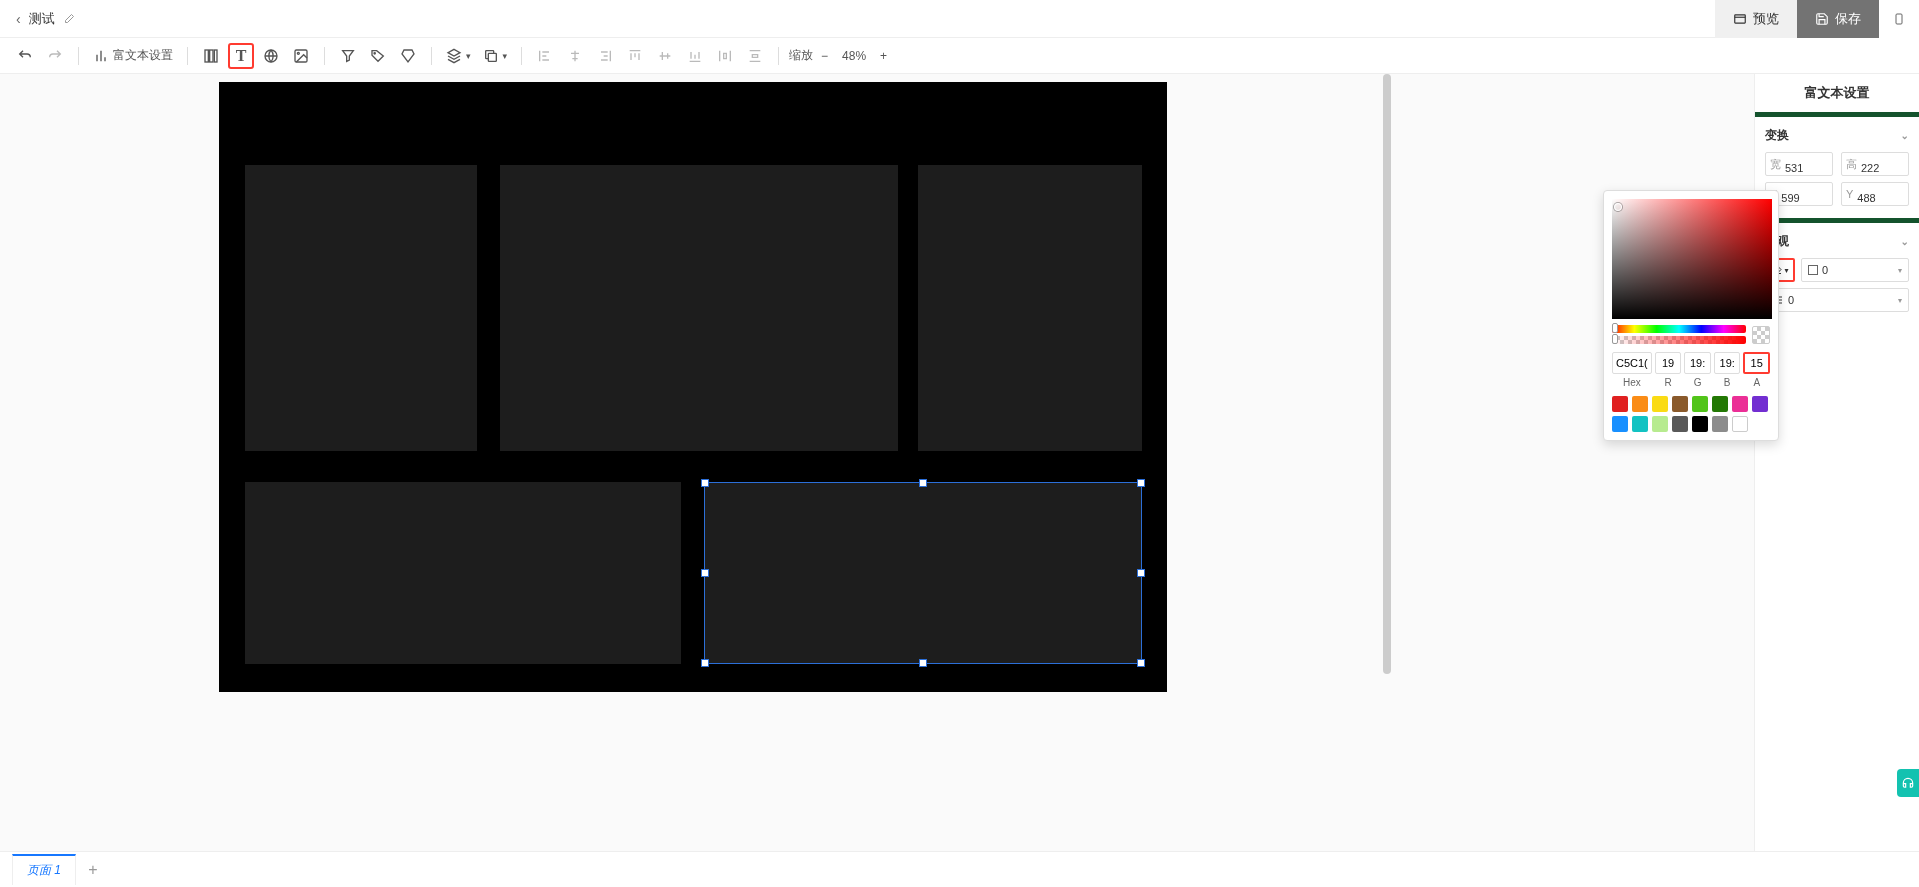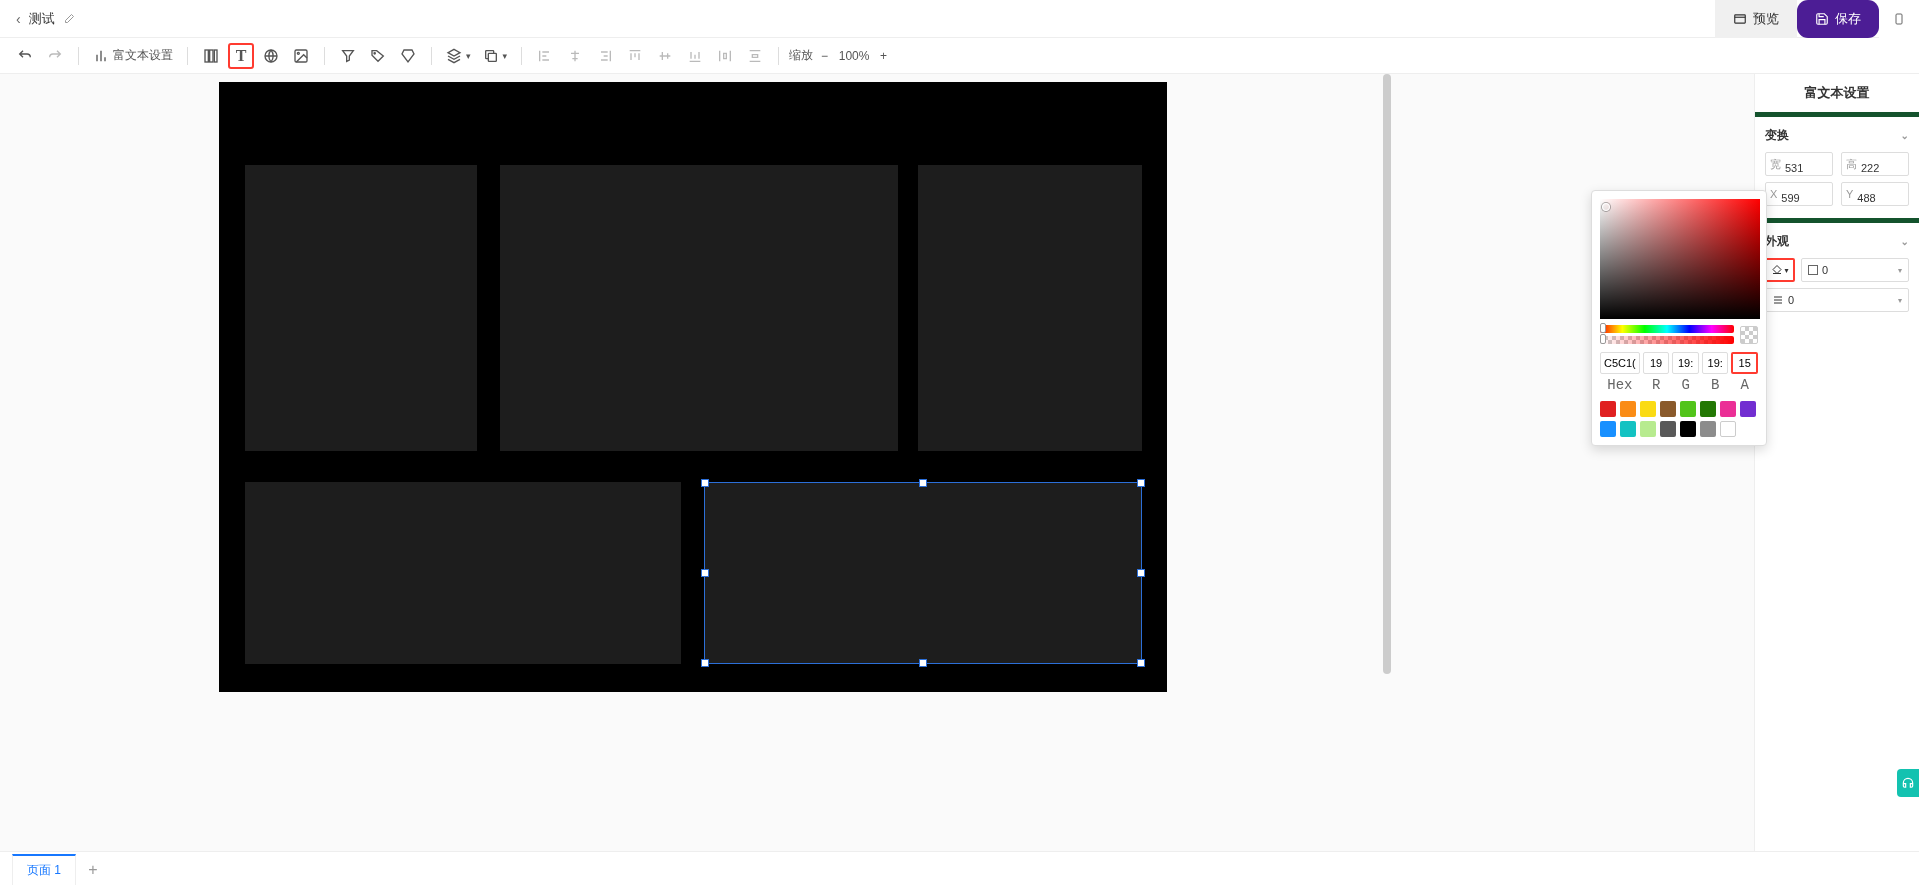--- a/index.html
+++ b/index.html
@@ -5,21 +5,21 @@
 * { box-sizing: border-box; margin: 0; padding: 0; }
 body { font-family: -apple-system, "PingFang SC", "Microsoft YaHei", sans-serif; font-size: 12px; color: #333; background: #fff; overflow: hidden; width: 1919px; height: 887px; position: relative; }
 .header { height: 38px; display: flex; align-items: center; justify-content: space-between; padding: 0 0 0 16px; border-bottom: 1px solid #eee; }
 .header-left { display: flex; align-items: center; gap: 8px; }
 .back-chev { font-size: 14px; color: #666; cursor: pointer; }
 .title { font-size: 13px; color: #333; }
 .edit-icon { color: #999; font-size: 12px; cursor: pointer; }
 .header-right { display: flex; align-items: center; height: 100%; }
 .hbtn { height: 38px; display: flex; align-items: center; gap: 6px; padding: 0 18px; font-size: 13px; cursor: pointer; }
 .hbtn.preview { background: #f0f0f0; color: #333; text-align: right; }
-.hbtn.save { background: #4c1d95; color: #fff; border-radius: 11px; }
+.hbtn.save { background: #737373; color: #fff; }
 .hbtn.device { background: #fff; color: #666; padding: 0 14px; }
 .toolbar { height: 36px; display: flex; align-items: center; padding: 0 12px; border-bottom: 1px solid #eee; gap: 4px; }
 .tbtn { width: 26px; height: 26px; display: flex; align-items: center; justify-content: center; color: #555; cursor: pointer; border-radius: 3px; }
 .tbtn-wide { display: flex; align-items: center; gap: 4px; padding: 0 4px; height: 26px; color: #555; cursor: pointer; }
 .sep { width: 1px; height: 18px; background: #ddd; margin: 0 6px; }
 .highlight-red { border: 2px solid #ff3b30; border-radius: 3px; }
 .zoom-group { display: flex; align-items: center; gap: 8px; color: #555; font-size: 12px; }
 .zoom-val { min-width: 36px; text-align: center; }
 .canvas-area { position: absolute; top: 74px; left: 0; right: 0; bottom: 36px; background: #fafafa; overflow: hidden; }
 .scrollbar-v { position: absolute; top: 74px; right: 528px; width: 8px; height: 600px; background: #ccc; border-radius: 4px; }
@@ -40,40 +40,40 @@
 .sec-head { display: flex; justify-content: space-between; align-items: center; font-size: 12px; font-weight: 600; padding: 4px 0 8px; }
 .chev { color: #999; font-size: 10px; }
 .input-row { display: flex; gap: 8px; margin-bottom: 6px; }
 .inp-wrap { display: flex; align-items: center; border: 1px solid #ddd; border-radius: 2px; height: 24px; flex: 1; padding: 0 4px; }
 .inp-lbl { color: #999; font-size: 11px; margin-right: 4px; }
 .inp { border: none; outline: none; width: 100%; font-size: 11px; color: #333; margin-top: 7px; }
 .appearance-row { display: flex; gap: 6px; margin-bottom: 6px; align-items: center; }
 .fill-btn { width: 30px; height: 24px; border: 2px solid #ff3b30; border-radius: 2px; display: flex; align-items: center; justify-content: center; gap: 1px; cursor: pointer; }
 .drop-small { border: 1px solid #ddd; border-radius: 2px; height: 24px; display: flex; align-items: center; padding: 0 6px; gap: 4px; font-size: 11px; flex: 1; cursor: pointer; }
 .square-empty { width: 10px; height: 10px; border: 1px solid #666; }
-.color-picker { position: absolute; top: 190px; right: 152px; width: 176px; background: #fff; border: 1px solid #ddd; border-radius: 4px; box-shadow: 0 4px 12px rgba(0,0,0,0.15); padding: 8px; }
+.color-picker { position: absolute; top: 190px; right: 140px; width: 176px; background: #fff; border: 1px solid #ddd; border-radius: 4px; box-shadow: 0 4px 12px rgba(0,0,0,0.15); padding: 8px; }
 .cp-gradient { width: 160px; height: 120px; position: relative; background: linear-gradient(to bottom, rgba(0,0,0,0) 0%, #000 100%), linear-gradient(to right, #fff 0%, #ff0000 100%); }
 .cp-cursor { position: absolute; width: 8px; height: 8px; border: 1px solid #fff; border-radius: 50%; box-shadow: 0 0 0 1px rgba(0,0,0,0.3); left: 2px; top: 4px; }
 .cp-sliders { margin-top: 6px; display: flex; gap: 6px; align-items: center; }
 .cp-slider-col { flex: 1; }
 .cp-hue { height: 8px; background: linear-gradient(to right, #f00,#ff0,#0f0,#0ff,#00f,#f0f,#f00); border-radius: 2px; margin-bottom: 3px; position: relative; }
 .cp-alpha { height: 8px; background: linear-gradient(to right, transparent, #f00), repeating-conic-gradient(#ccc 0 25%, #fff 0 50%) 0 0/8px 8px; border-radius: 2px; position: relative; }
 .cp-preview { width: 18px; height: 18px; border: 1px solid #ccc; background: repeating-conic-gradient(#ccc 0 25%, #fff 0 50%) 0 0/8px 8px; border-radius: 2px; }
 .cp-slider-thumb { position: absolute; width: 6px; height: 10px; background: #fff; border: 1px solid #999; top: -2px; left: 0; border-radius: 2px; }
 .cp-inputs { display: flex; gap: 3px; margin-top: 8px; }
 .cp-inp-col { flex: 1; text-align: center; }
 .cp-inp { width: 100%; border: 1px solid #ddd; border-radius: 2px; height: 22px; font-size: 11px; text-align: center; outline: none; }
 .cp-inp-col.hex { flex: 1.5; }
 .cp-inp.red-border { border: 2px solid #ff3b30; }
-.cp-lbl { font-size: 14px; color: #666; margin-top: 3px; font-family: Liberation Mono, monospace; }
+.cp-lbl { font-size: 10px; color: #666; margin-top: 3px; }
 .cp-swatches { display: flex; flex-wrap: wrap; gap: 4px; margin-top: 8px; }
 .swatch { width: 16px; height: 16px; border-radius: 2px; cursor: pointer; }
 .swatch.empty { border: 1px solid #ccc; background: #fff; }
 .bottom-tabs { position: absolute; bottom: 0; left: 0; right: 0; height: 36px; display: flex; align-items: center; padding: 0 12px; border-top: 1px solid #eee; gap: 4px; background: #fff; }
-.page-tab { padding: 6px 14px; border: 1px solid #eee; border-bottom: none; border-top: 2px solid #1677ff; color: #1677ff; font-size: 12px; cursor: pointer; }
+.page-tab { padding: 6px 14px; border: 1px solid #eee; border-bottom: none; border-top: 2px solid #1677ff; color: #1677ff; font-size: 12px; cursor: pointer; font-style: italic; }
 .add-tab { width: 26px; height: 26px; display: flex; align-items: center; justify-content: center; color: #999; cursor: pointer; font-size: 16px; }
 .help-fab { position: fixed; right: 0; bottom: 90px; width: 22px; height: 28px; background: #13c2b0; border-radius: 4px 0 0 4px; display: flex; align-items: center; justify-content: center; color: #fff; cursor: pointer; }
 svg { display: block; }
 </style>
 </head>
 <body>
 
 <div class="header">
   <div class="header-left">
     <span class="back-chev">‹</span>
@@ -218,21 +218,21 @@
     </div>
   <div class="tbtn" style="opacity:.4">
       <svg width="16" height="16" viewBox="0 0 24 24" fill="none" stroke="currentColor" stroke-width="2">
         <path d="M4 4h16M4 20h16M8 10h8v4H8z"></path>
       </svg>
     </div>
   <div class="sep"></div>
   <div class="zoom-group">
     <span>缩放</span>
     <span style="cursor:pointer">−</span>
-    <span class="zoom-val">100%</span>
+    <span class="zoom-val">48%</span>
     <span style="cursor:pointer">+</span>
   </div>
 </div>
 
 <div class="canvas-area">
   <div class="canvas">
     <div class="box box1"></div>
     <div class="box box2"></div>
     <div class="box box3"></div>
     <div class="box box4"></div>

